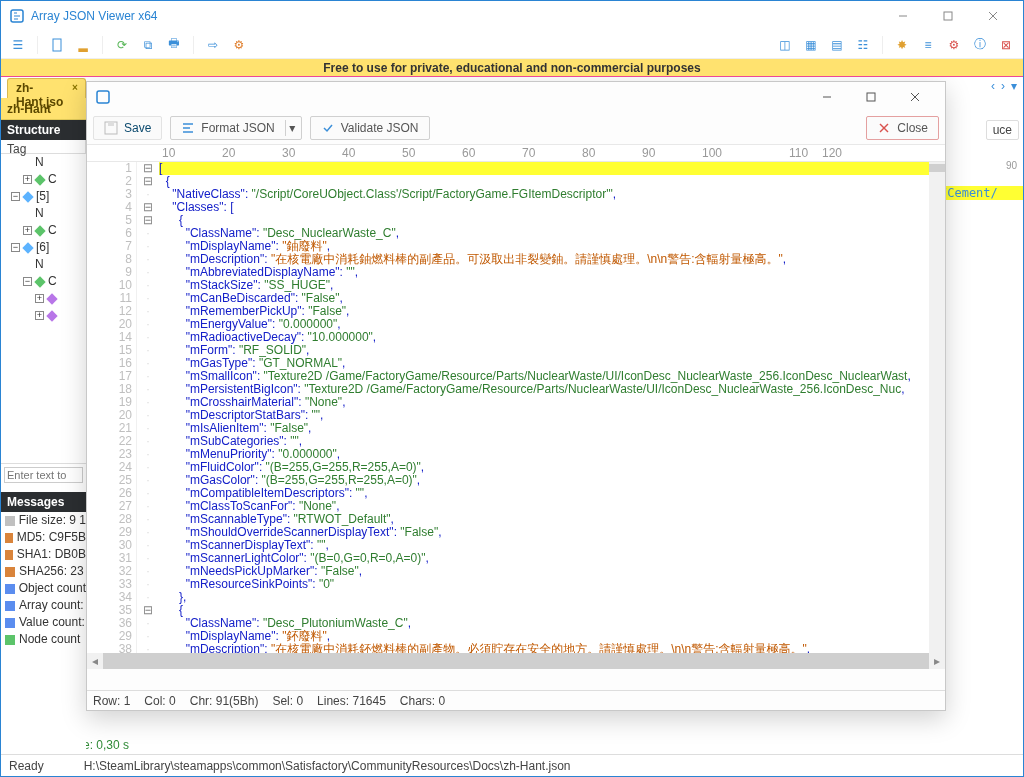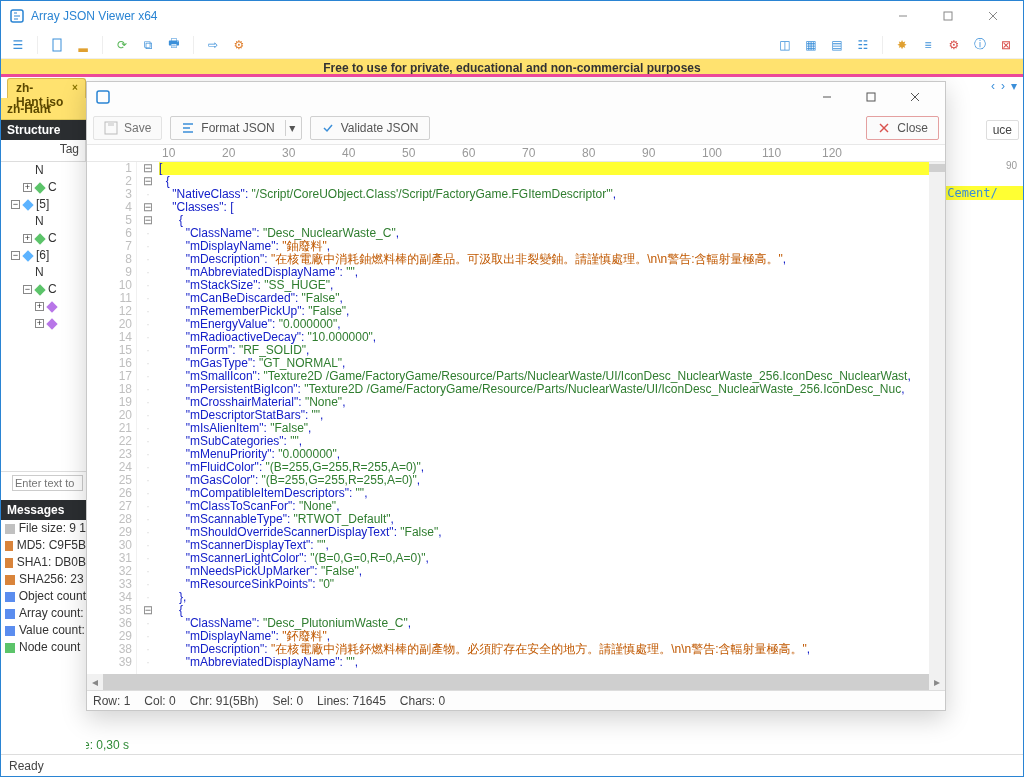--- a/index.html
+++ b/index.html
@@ -9,42 +9,42 @@
 .main-titlebar { height: 30px; display: flex; align-items: center; padding: 0 8px; color: #2a84d3; }
 .main-titlebar .app-icon { width: 16px; height: 16px; margin-right: 6px; }
 .win-controls { margin-left: auto; display: flex; gap: 0; }
 .win-btn { width: 45px; height: 28px; display: flex; align-items: center; justify-content: center; color: #888; }
 
 .toolbar { height: 28px; background: #fff; display: flex; align-items: center; gap: 4px; padding: 0 6px; border-bottom: 1px solid #eee; }
 .tb-btn { width: 22px; height: 22px; display:flex; align-items:center; justify-content:center; color:#3b8fd9; border-radius:2px; }
 .tb-sep { width: 1px; height: 18px; background:#eee; margin:0 4px; }
 .tb-spacer { flex:1; }
 
-.banner { background: #ffe26f; height: 18px; text-align:center; font-weight:700; color:#333; line-height:18px; border-bottom:3px solid #ec4899; overflow:hidden;}
+.banner { background: #ffe26f; height: 18px; text-align:center; font-weight:700; color:#333; line-height:18px; border-bottom:1px solid #ec4899; overflow:hidden;}
 
 .tab-strip { height: 21px; display:flex; align-items:end; padding-left:6px;justify-content:flex-end; }
 .tab { height:20px; padding:2px 20px 2px 8px; background:#ffe26f; border:1px solid #d9b94f; border-bottom:none; border-top-left-radius:3px; border-top-right-radius:3px; font-weight:700; color:#5b4800; position:relative; }
 .tab .close { position:absolute; right:4px; top:3px; width:12px; height:12px; color:#8a7400; font-size:10px; line-height:12px; text-align:center; }
 
 .file-title { height:22px; background:#ffe26f; border-bottom:1px solid #e0c95a; color:#5b4800; font-weight:700; padding-left:6px; line-height:22px; }
 
 .struct-header { background:#2b2e31; color:#fff; height:20px; line-height:20px; padding-left:6px; font-weight:700; }
-.struct-cols { height:22px; display:flex; border-bottom:1px solid #ddd; background:#fff;text-align:right; }
+.struct-cols { height:14px; display:flex; border-bottom:1px solid #ddd; background:#fff; }
 .struct-cols div { border-right:1px solid #ddd; padding:2px 6px; color:#444; }
 
 .client-area { flex:1; display:flex; flex-direction:column; overflow:hidden; position:relative; }
 .left-col { position:absolute; left:0; top:0; width:85px; height:100%; background:#fff; z-index:1; }
 .tree-area { height:310px; border-bottom:1px solid #ddd; overflow:hidden; }
 .tree-row { height:17px; line-height:17px; padding-left:6px; color:#333; white-space:nowrap; display:flex; align-items:center; gap:2px; }
 .tree-row .box { width:9px; height:9px; border:1px solid #888; display:inline-flex; align-items:center; justify-content:center; font-size:9px; line-height:9px; }
 .tree-row .diamond { width:8px; height:8px; transform:rotate(45deg); background:#5cb3ff; display:inline-block; margin:0 2px; }
 .tree-row .diamond.green { background:#5cc46a; }
 .tree-row .diamond.purple { background:#b876e8; }
 
-.filter-box { height:22px; padding:3px;margin-left:8px; }
+.filter-box { height:22px; padding:3px; }
 .filter-box input { width:100%; height:16px; font-size:11px; padding:0 2px; border:1px solid #ccc; }
 
 .msg-header { background:#2b2e31; color:#fff; height:20px; line-height:20px; padding-left:6px; font-weight:700; margin-top:6px;}
 .msg-item { height:17px; line-height:17px; padding-left:4px; color:#333; white-space:nowrap; overflow:hidden; text-overflow:clip; display:flex; align-items:center; gap:4px;}
 .msg-item .ico { width:10px; height:10px; display:inline-block; }
 
 .right-strip { position:absolute; right:0; top:0; width:85px; z-index:1; }
 .right-strip .nav-arrows { height:21px; display:flex; justify-content:flex-end; gap:6px; padding:2px 6px; color:#3b8fd9; }
 .right-strip .uc-btn { height:20px; background:#fff; border:1px solid #ddd; padding:2px 6px; color:#444; border-radius:2px; margin-right:4px; }
 .right-strip .ruler-seg { height:28px; background:#fff; }
@@ -52,21 +52,21 @@
 
 
 .editor { position:absolute; left:85px; top:4px; width:860px; height:630px; background:#fdfdfd; border:1px solid #c8c8c8; box-shadow:0 8px 24px rgba(0,0,0,.18); display:flex; flex-direction:column; z-index:10; }
 .editor-title { height:30px; display:flex; align-items:center; padding:0 8px; color:#333; }
 .editor-title .icon { width:16px; height:16px; margin-right:6px; }
 .editor-title .controls { margin-left:auto; display:flex; }
 .editor-title .controls .win-btn { width:44px; }
 
 .editor-tb { height:28px; display:flex; align-items:center; gap:8px; padding:4px 6px 0; }
 .e-btn { height:24px; padding:3px 10px; border:1px solid #d0d0d0; background:#fbfbfb; color:#555; display:flex; align-items:center; gap:6px; border-radius:2px; }
-.e-btn.disabled { color:#737373; border-color:#e3e3e3; background:#fafafa; }
+.e-btn.disabled { color:#0c4a6e; border-color:#e3e3e3; background:#fafafa; }
 .e-btn.split { padding-right:2px; }
 .e-btn .drop { width:14px; border-left:1px solid #d0d0d0; height:100%; display:flex; align-items:center; justify-content:center; margin-left:4px; }
 .editor-tb .spacer { flex:1; }
 .e-ico { width:14px; height:14px; }
 
 .ruler { height:18px; background:#fff; border-top:1px solid #e8e8e8; border-bottom:1px solid #e8e8e8; position:relative; font-size:10px; color:#999; margin-top:4px; }
 .ruler span { position:absolute; top:1px; }
 
 .code-wrap { flex:1; display:flex; background:#fff; overflow:hidden; position:relative; }
 .code-scrollbar-v { position:absolute; right:0; top:0; width:16px; height:100%; background:#f1f1f1; }
@@ -77,21 +77,21 @@
 
 .gutter { width:50px; background:#fff; border-right:1px solid #f0f0f0; text-align:right; padding-right:4px; font-family:Consolas,monospace; color:#bfbfbf; font-size:12px; line-height:13px; }
 .fold { width:22px; background:#fff; font-family:Consolas,monospace; color:#bbb; line-height:13px; font-size:10px; text-align:center; }
 .code { flex:1; font-family:Consolas,"Courier New",monospace; font-size:12px; line-height:13px; white-space:pre; color:#111; overflow:hidden; }
 .code .hl { background:#ffff33; display:inline-block; width:100%; }
 .code .key { color:#1520c9; }
 .code .str { color:#2f7d2f; }
 .code .punc { color:#1520c9; }
 .code .cj { color:#c05800; }
 
-.editor-status { height:20px; border-top:1px solid #ddd; color:#444; padding:2px 6px; display:flex; gap:14px; align-items:center; }
+.editor-status { height:20px; border-top:1px solid #ddd; color:#444; padding:2px 6px; display:flex; gap:14px; align-items:center;margin-top:21px; }
 
 
 .main-status { height:22px; border-top:1px solid #ddd; display:flex; align-items:center; gap:40px; padding:0 8px; color:#444; }
 .parse-line { height:18px; padding-left:6px; color:#2f8a36; display:flex; align-items:center; gap:4px; }
 
 svg { display:block; }
 </style>
 </head>
 <body>
 
@@ -331,21 +331,21 @@
           <span style="left: 75px;">10</span>
           <span style="left: 135px;">20</span>
           <span style="left: 195px;">30</span>
           <span style="left: 255px;">40</span>
           <span style="left: 315px;">50</span>
           <span style="left: 375px;">60</span>
           <span style="left: 435px;">70</span>
           <span style="left: 495px;">80</span>
           <span style="left: 555px;">90</span>
           <span style="left: 615px;">100</span>
-          <span style="left: 675px;">110</span>
+          <span style="left: 702px;">110</span>
           <span style="left: 735px;">120</span>
         </div>
 
       <div class="code-wrap">
         <div class="gutter" id="gutter">
             <div>1</div>
             <div>2</div>
             <div>3</div>
             <div>4</div>
             <div>5</div>
@@ -451,15 +451,16 @@
       <svg width="12" height="12" viewBox="0 0 12 12">
           <circle cx="6" cy="6" r="5" fill="none" stroke="#2f8a36"></circle>
           <path d="M6 3v3l2 1" stroke="#2f8a36" fill="none"></path>
         </svg>
       <span>Parsing time: 0,30 s</span>
     </div>
   </div>
 
   <div class="main-status">
     <span>Ready</span>
+    <span>H:\SteamLibrary\steamapps\common\Satisfactory\CommunityResources\Docs\zh-Hant.json</span>
   </div>
 
 </div>
 
 </body></html>

